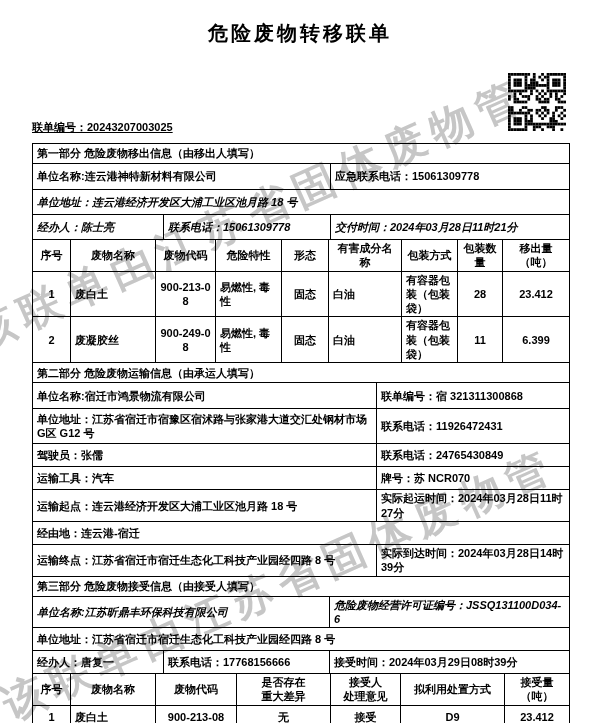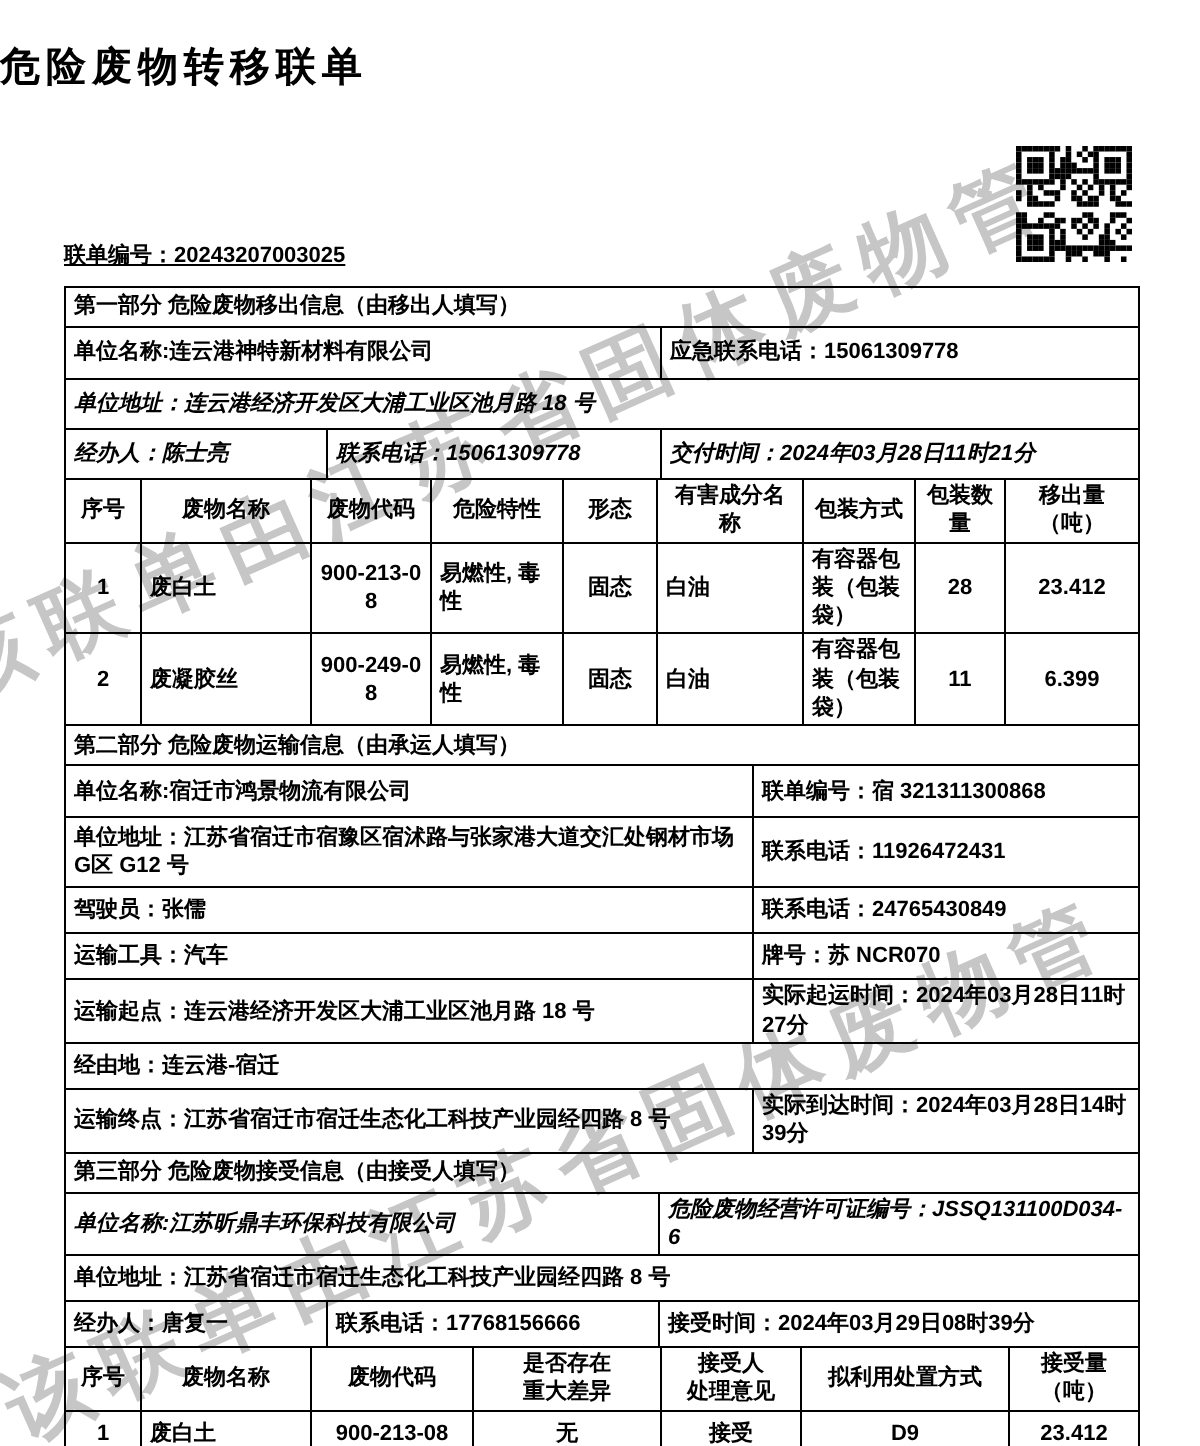--- a/index.html
+++ b/index.html
@@ -3,21 +3,21 @@
 <meta charset="utf-8">
 <style>
   html,body{margin:0;padding:0;background:#fff;}
   .page{position:relative;width:600px;height:723px;background:#fff;overflow:hidden;
         font-family:"Liberation Sans","DejaVu Sans",sans-serif;color:#000;}
   .watermark{position:absolute;z-index:0;white-space:nowrap;color:#b3b3b3;opacity:.75;
         font-size:42px;font-weight:bold;letter-spacing:8px;
         transform:rotate(-24deg);transform-origin:0 50%;pointer-events:none;}
   .wm1{left:-25px;top:309px;}
   .wm2{left:5px;top:679px;}
-  .title{position:absolute;z-index:1;top:20px;left:0;width:100%;margin:0;
+  .title{position:absolute;z-index:1;top:20px;left:0;width:100%;margin:0;text-align:center;
         font-size:20px;font-weight:bold;letter-spacing:3px;}
   .qr{position:absolute;z-index:1;left:508px;top:73px;width:58px;height:58px;}
   .qr svg{width:58px;height:58px;display:block;}
   .manifest{position:absolute;z-index:1;left:32px;top:120px;font-size:11px;font-weight:bold;text-decoration:underline;}
   .doc{position:absolute;z-index:1;left:32px;top:143px;width:537px;}
   table.tbl{border-collapse:collapse;table-layout:fixed;width:537px;}
   table.tbl + table.tbl{margin-top:-1px;}
   .tbl td{border:1px solid #000;font-size:11px;font-weight:bold;padding:1px 4px;
         vertical-align:middle;line-height:1.3;background:transparent;word-break:break-all;}
   .sech td{height:17px;text-align:left;}

